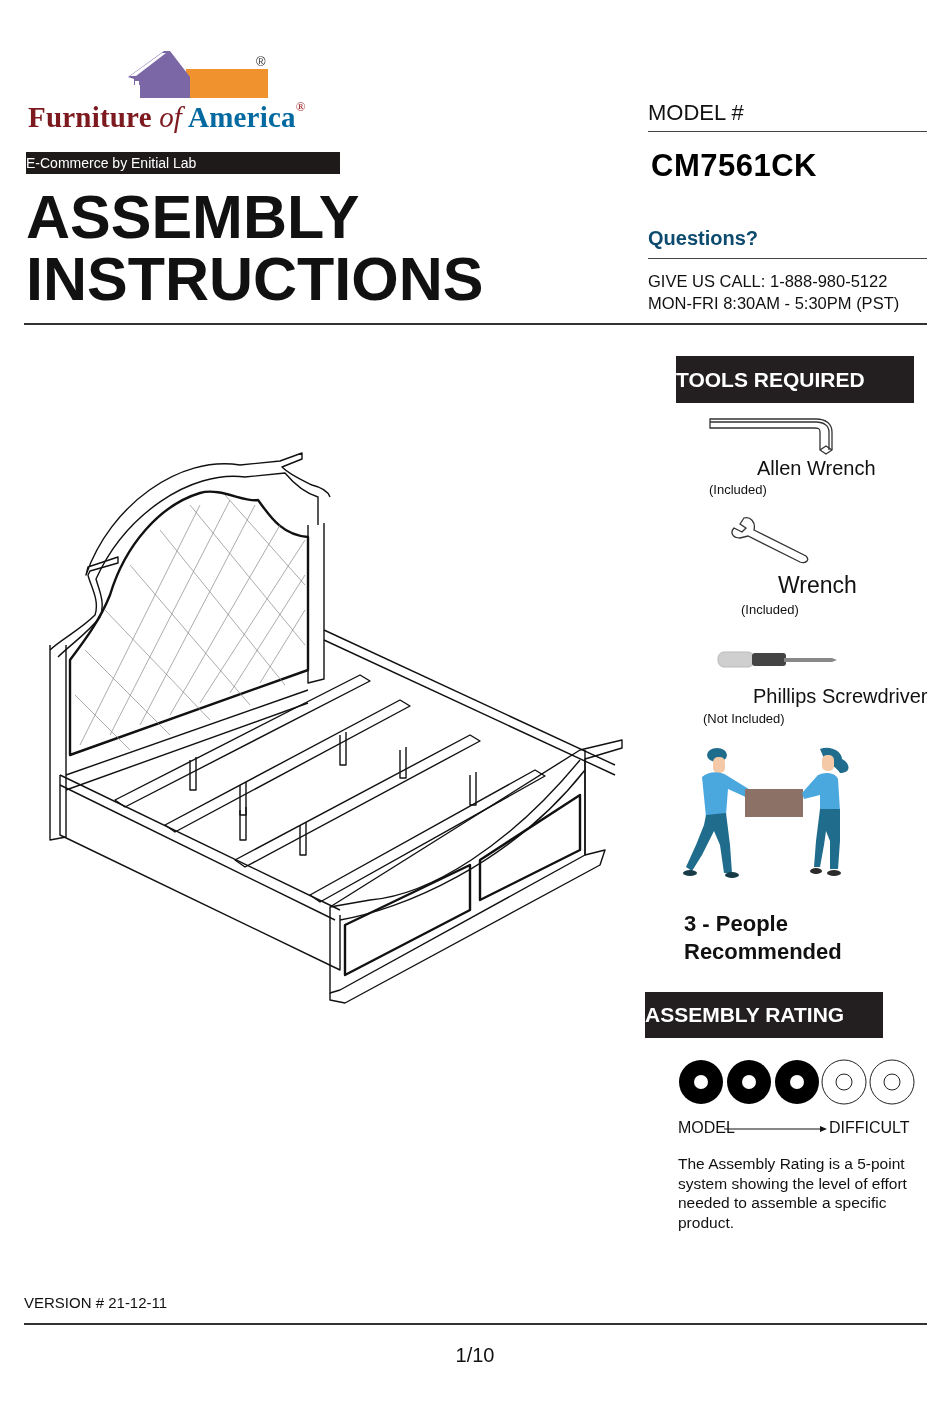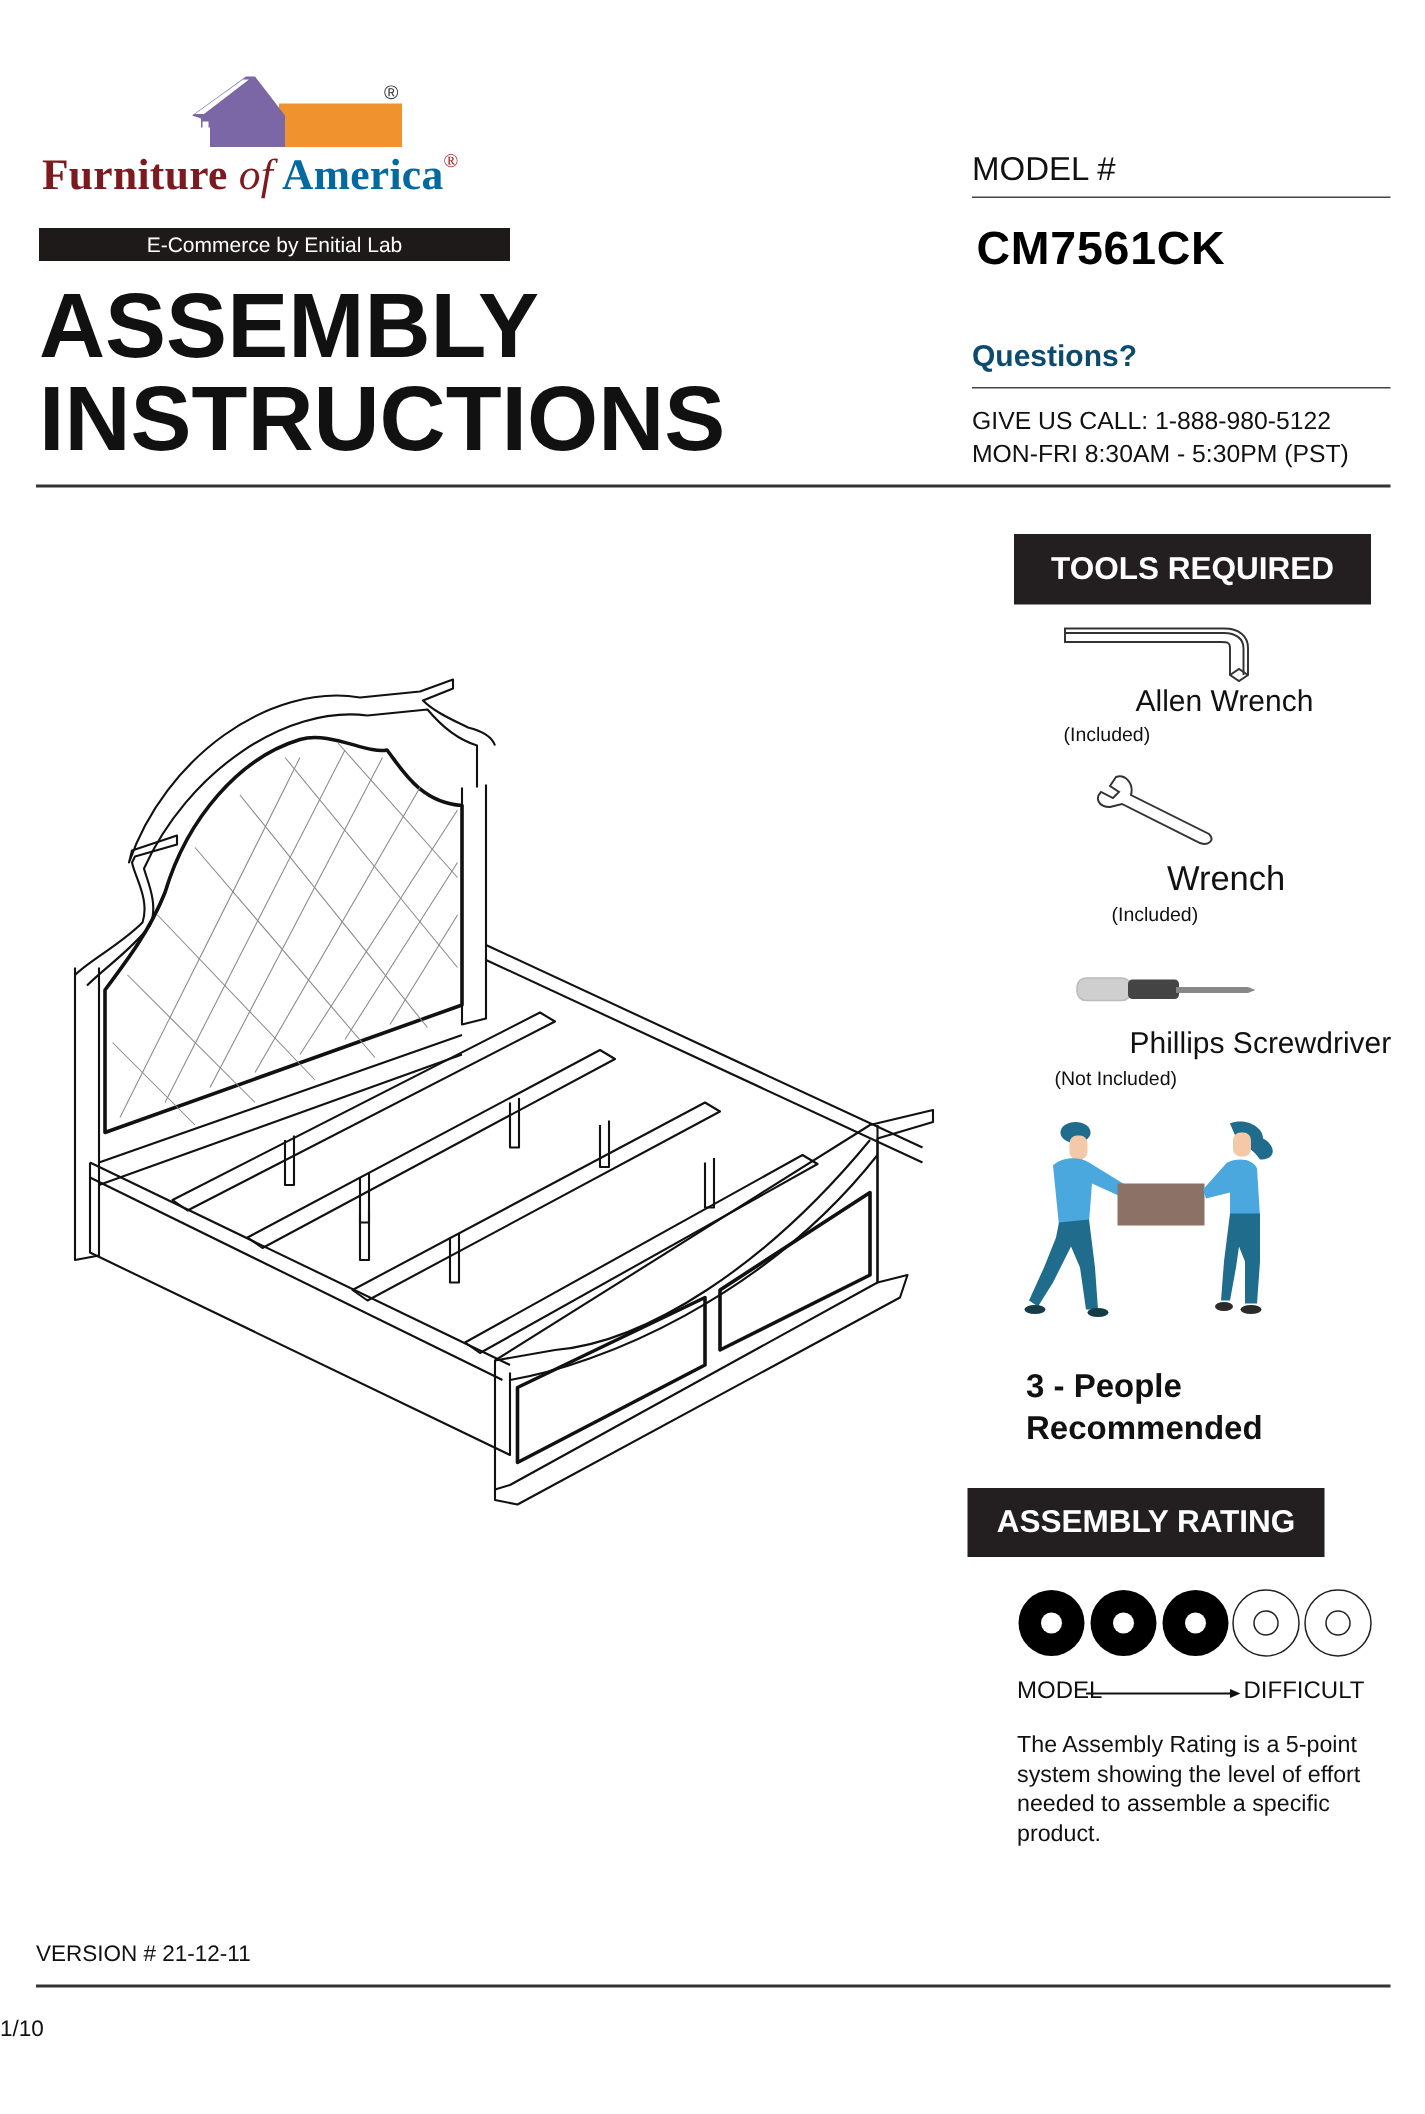--- a/index.html
+++ b/index.html
@@ -7,51 +7,51 @@
          font-family: "Liberation Sans", sans-serif; color: #111; }
   .abs { position: absolute; }
 
   
   .logo-house { left: 126px; top: 49px; width: 146px; height: 52px; }
   .logo-reg-top { left: 256px; top: 54px; font-size: 13px; color: #333; }
   .brand { left: 28px; top: 101px; font-family: "Liberation Serif", serif; font-size: 29px; font-weight: bold; color: #7d1a1f; letter-spacing: 0.2px; white-space: nowrap; }
   .brand .of { font-style: italic; font-weight: normal; color: #7d1a1f; }
   .brand .america { color: #0369a1; }
   .brand sup { font-size: 13px; font-weight: normal; color: #a3262a; vertical-align: top; position: relative; top: -2px; }
-  .ecom-bar { left: 26px; top: 152px; width: 314px; height: 22px; background: #1e1a1a; color: #fff; font-size: 14px; text-align: center; line-height: 22px; }
+  .ecom-bar { left: 26px; top: 152px; width: 314px; height: 22px; background: #1e1a1a; color: #fff; font-size: 14px; text-align: left; line-height: 22px; }
 
   .title { left: 26px; top: 186px; font-size: 61px; font-weight: bold; line-height: 62px; color: #111; letter-spacing: 0px; }
   .title div { white-space: nowrap; }
 
   .hr-main { left: 24px; top: 323px; width: 903px; height: 2px; background: #333; }
 
   
   .model-label { left: 648px; top: 100px; font-size: 22px; color: #111; }
   .hr-model { left: 648px; top: 131px; width: 279px; height: 1px; background: #444; }
   .model-num { left: 651px; top: 148px; font-size: 31px; font-weight: bold; color: #000; letter-spacing: 0.5px; }
   .questions { left: 648px; top: 227px; font-size: 20px; font-weight: bold; color: #0c4a6e; }
   .hr-q { left: 648px; top: 258px; width: 279px; height: 1px; background: #444; }
   .call { left: 648px; top: 270px; font-size: 16.5px; color: #111; line-height: 22px; white-space: nowrap; }
 
   
-  .black-banner { background: #231f20; color: #fff; font-weight: bold; text-align: center; }
+  .black-banner { background: #231f20; color: #fff; font-weight: bold; text-align: left; }
   .tools-banner { left: 676px; top: 356px; width: 238px; height: 47px; line-height: 47px; font-size: 21px; }
   .tool-name { font-size: 20px; color: #111; white-space: nowrap; margin-left: 48px; }
   .tool-sub { font-size: 13px; color: #111; white-space: nowrap; }
 
   .people-text { left: 684px; top: 910px; font-size: 22px; font-weight: bold; line-height: 28px; color: #111; }
 
   .rating-banner { left: 645px; top: 992px; width: 238px; height: 46px; line-height: 46px; font-size: 21px; }
   .rating-dots { left: 678px; top: 1058px; width: 240px; height: 48px; }
   .easy-row { left: 678px; top: 1119px; width: 240px; font-size: 16px; color: #111; }
   .rating-desc { left: 678px; top: 1154px; width: 250px; font-size: 15.5px; line-height: 19.5px; color: #111; }
 
   .version { left: 24px; top: 1294px; font-size: 15px; color: #111; }
   .hr-foot { left: 24px; top: 1323px; width: 903px; height: 2px; background: #333; }
-  .page-num { left: 0; top: 1344px; width: 950px; font-size: 15px; color: #111; }
+  .page-num { left: 0; top: 1344px; width: 950px; text-align: center; font-size: 20px; color: #111; }
 
   .bed { left: 40px; top: 445px; width: 600px; height: 565px; }
 </style>
 </head>
 <body>
 
 <svg class="abs logo-house" viewBox="0 0 146 52">
   <rect x="60" y="20" width="82" height="29" fill="#f0922e"></rect>
   <polygon points="2,28 38,2 44,2 64,28 64,49 14,49 14,36 8,36 8,30" fill="#7b66a6"></polygon>
   <polygon points="4,27 36,4 40,4 10,27" fill="#ffffff"></polygon>

